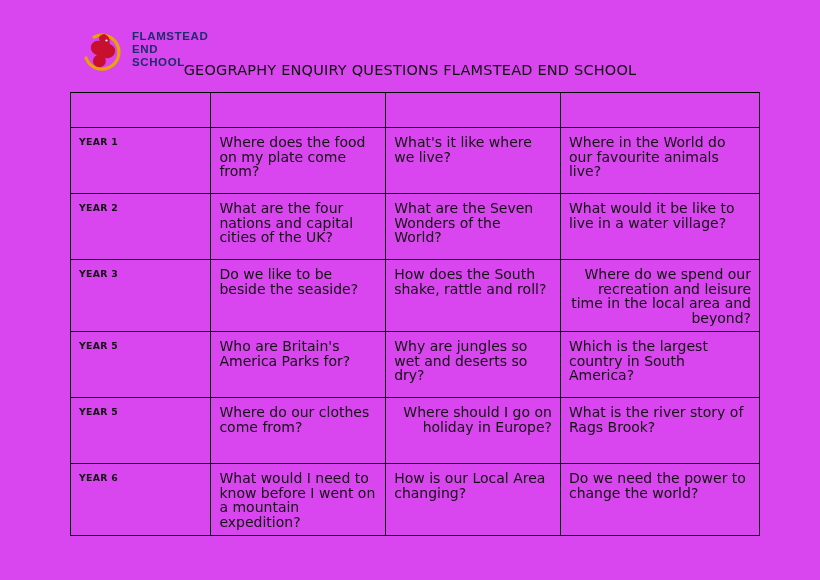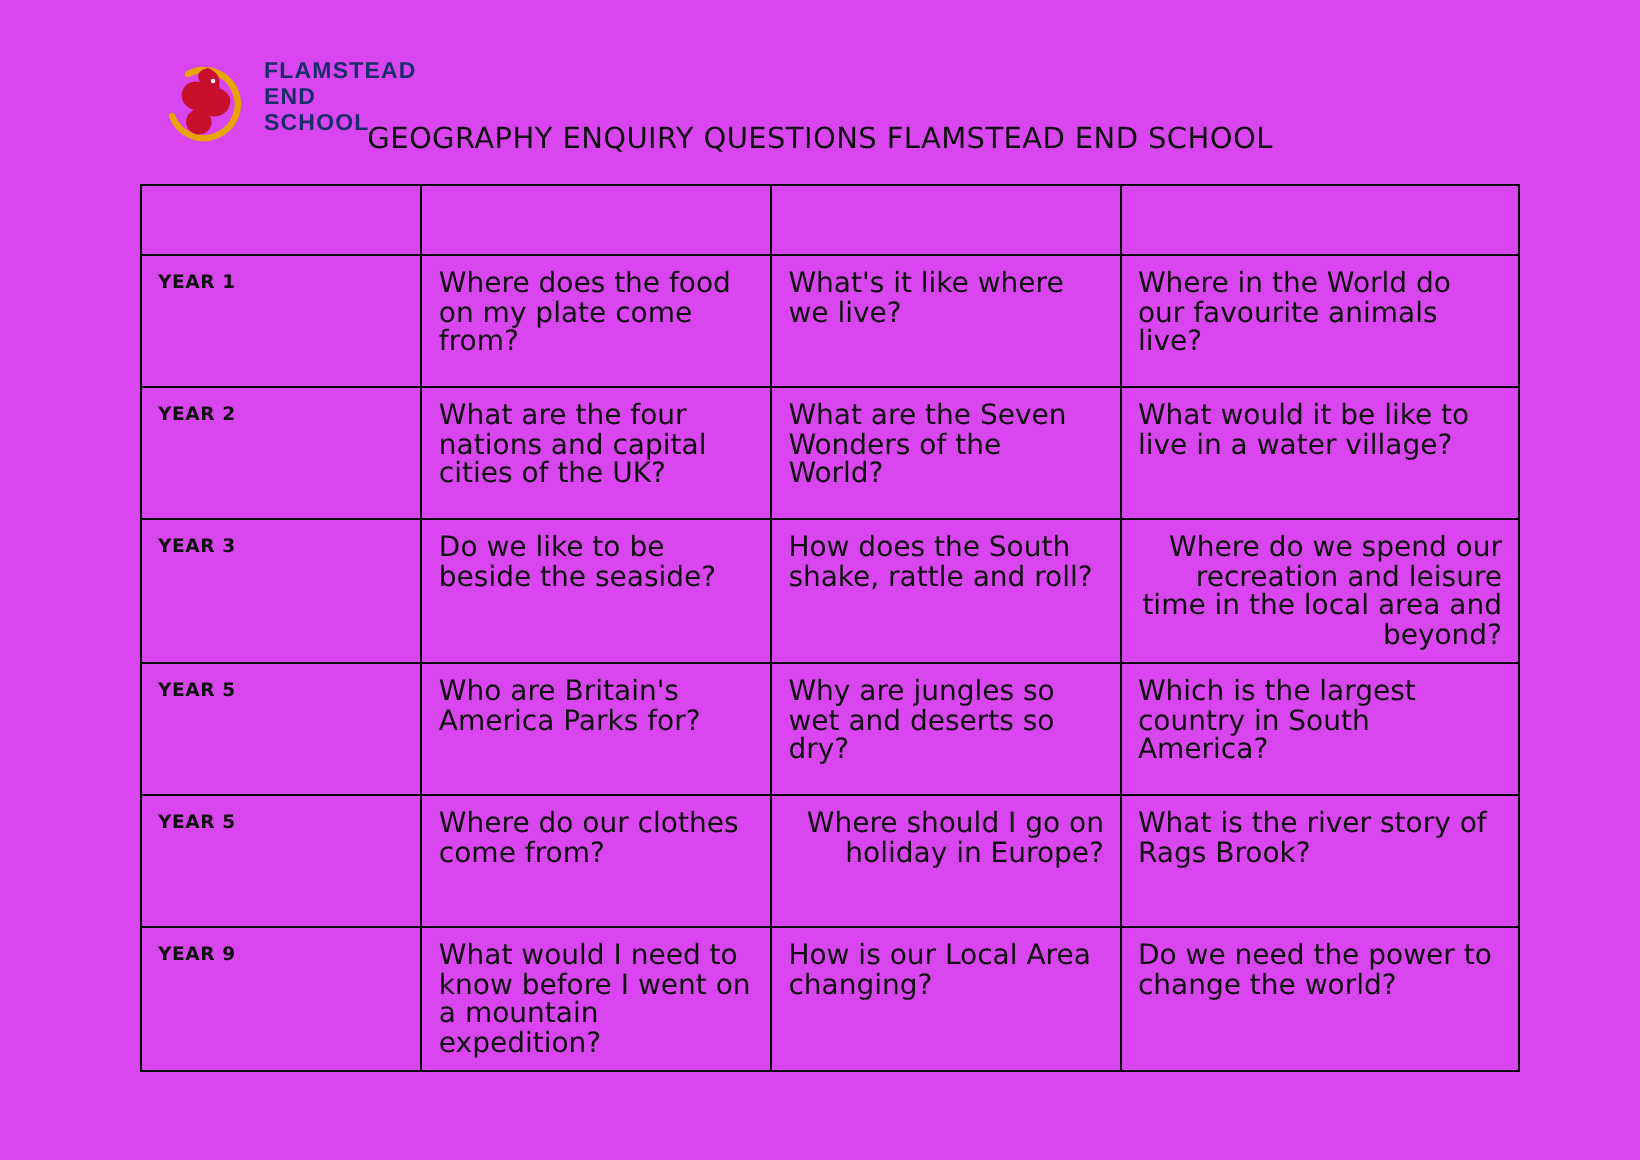--- a/index.html
+++ b/index.html
@@ -150,21 +150,21 @@
       </tr>
 
       <tr class="data-row">
         <td class="year-cell">YEAR 5</td>
         <td class="q-cell">Where do our clothes come from?</td>
         <td class="q-cell indent">Where should I go on holiday in Europe?</td>
         <td class="q-cell-wide">What is the river story of Rags Brook?</td>
       </tr>
 
       <tr class="data-row">
-        <td class="year-cell">YEAR 9</td>
+        <td class="year-cell">YEAR 6</td>
         <td class="q-cell">What would I need to know before I went on a mountain expedition?</td>
         <td class="q-cell">How is our Local Area changing?</td>
         <td class="q-cell-wide">Do we need the power to change the world?</td>
       </tr>
     </tbody>
   </table>
 
 </div>
 
 </body></html>

